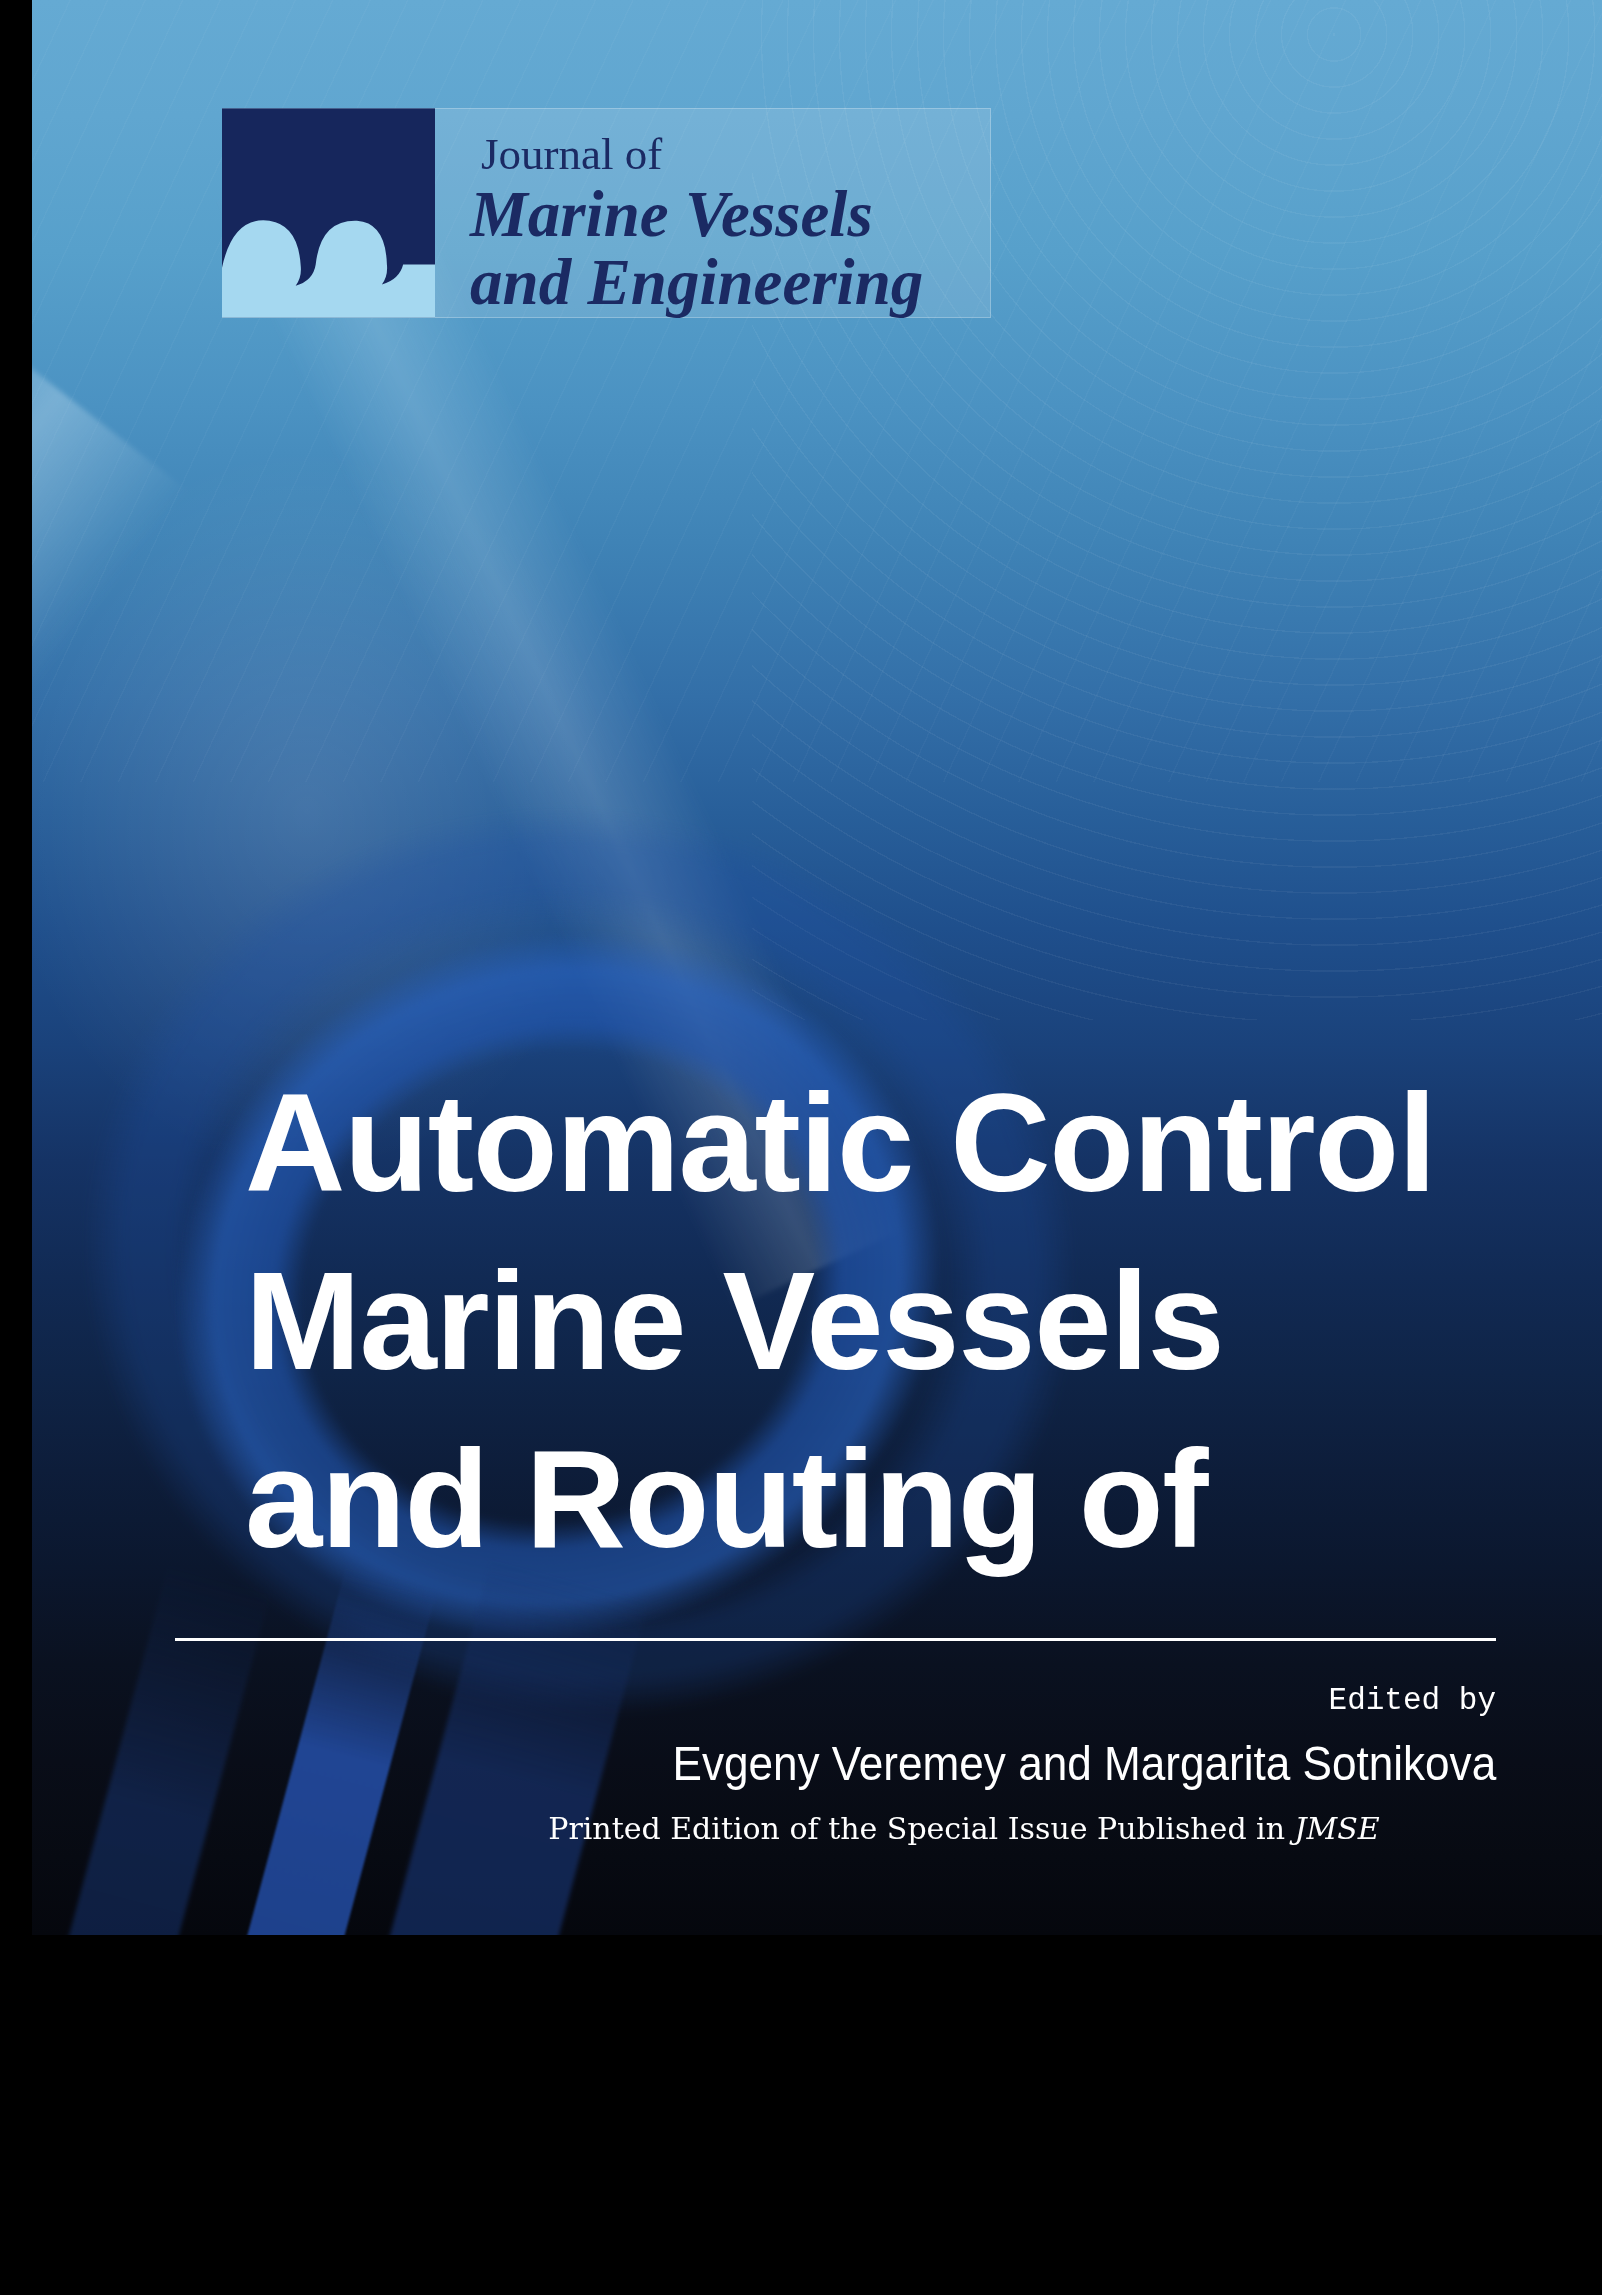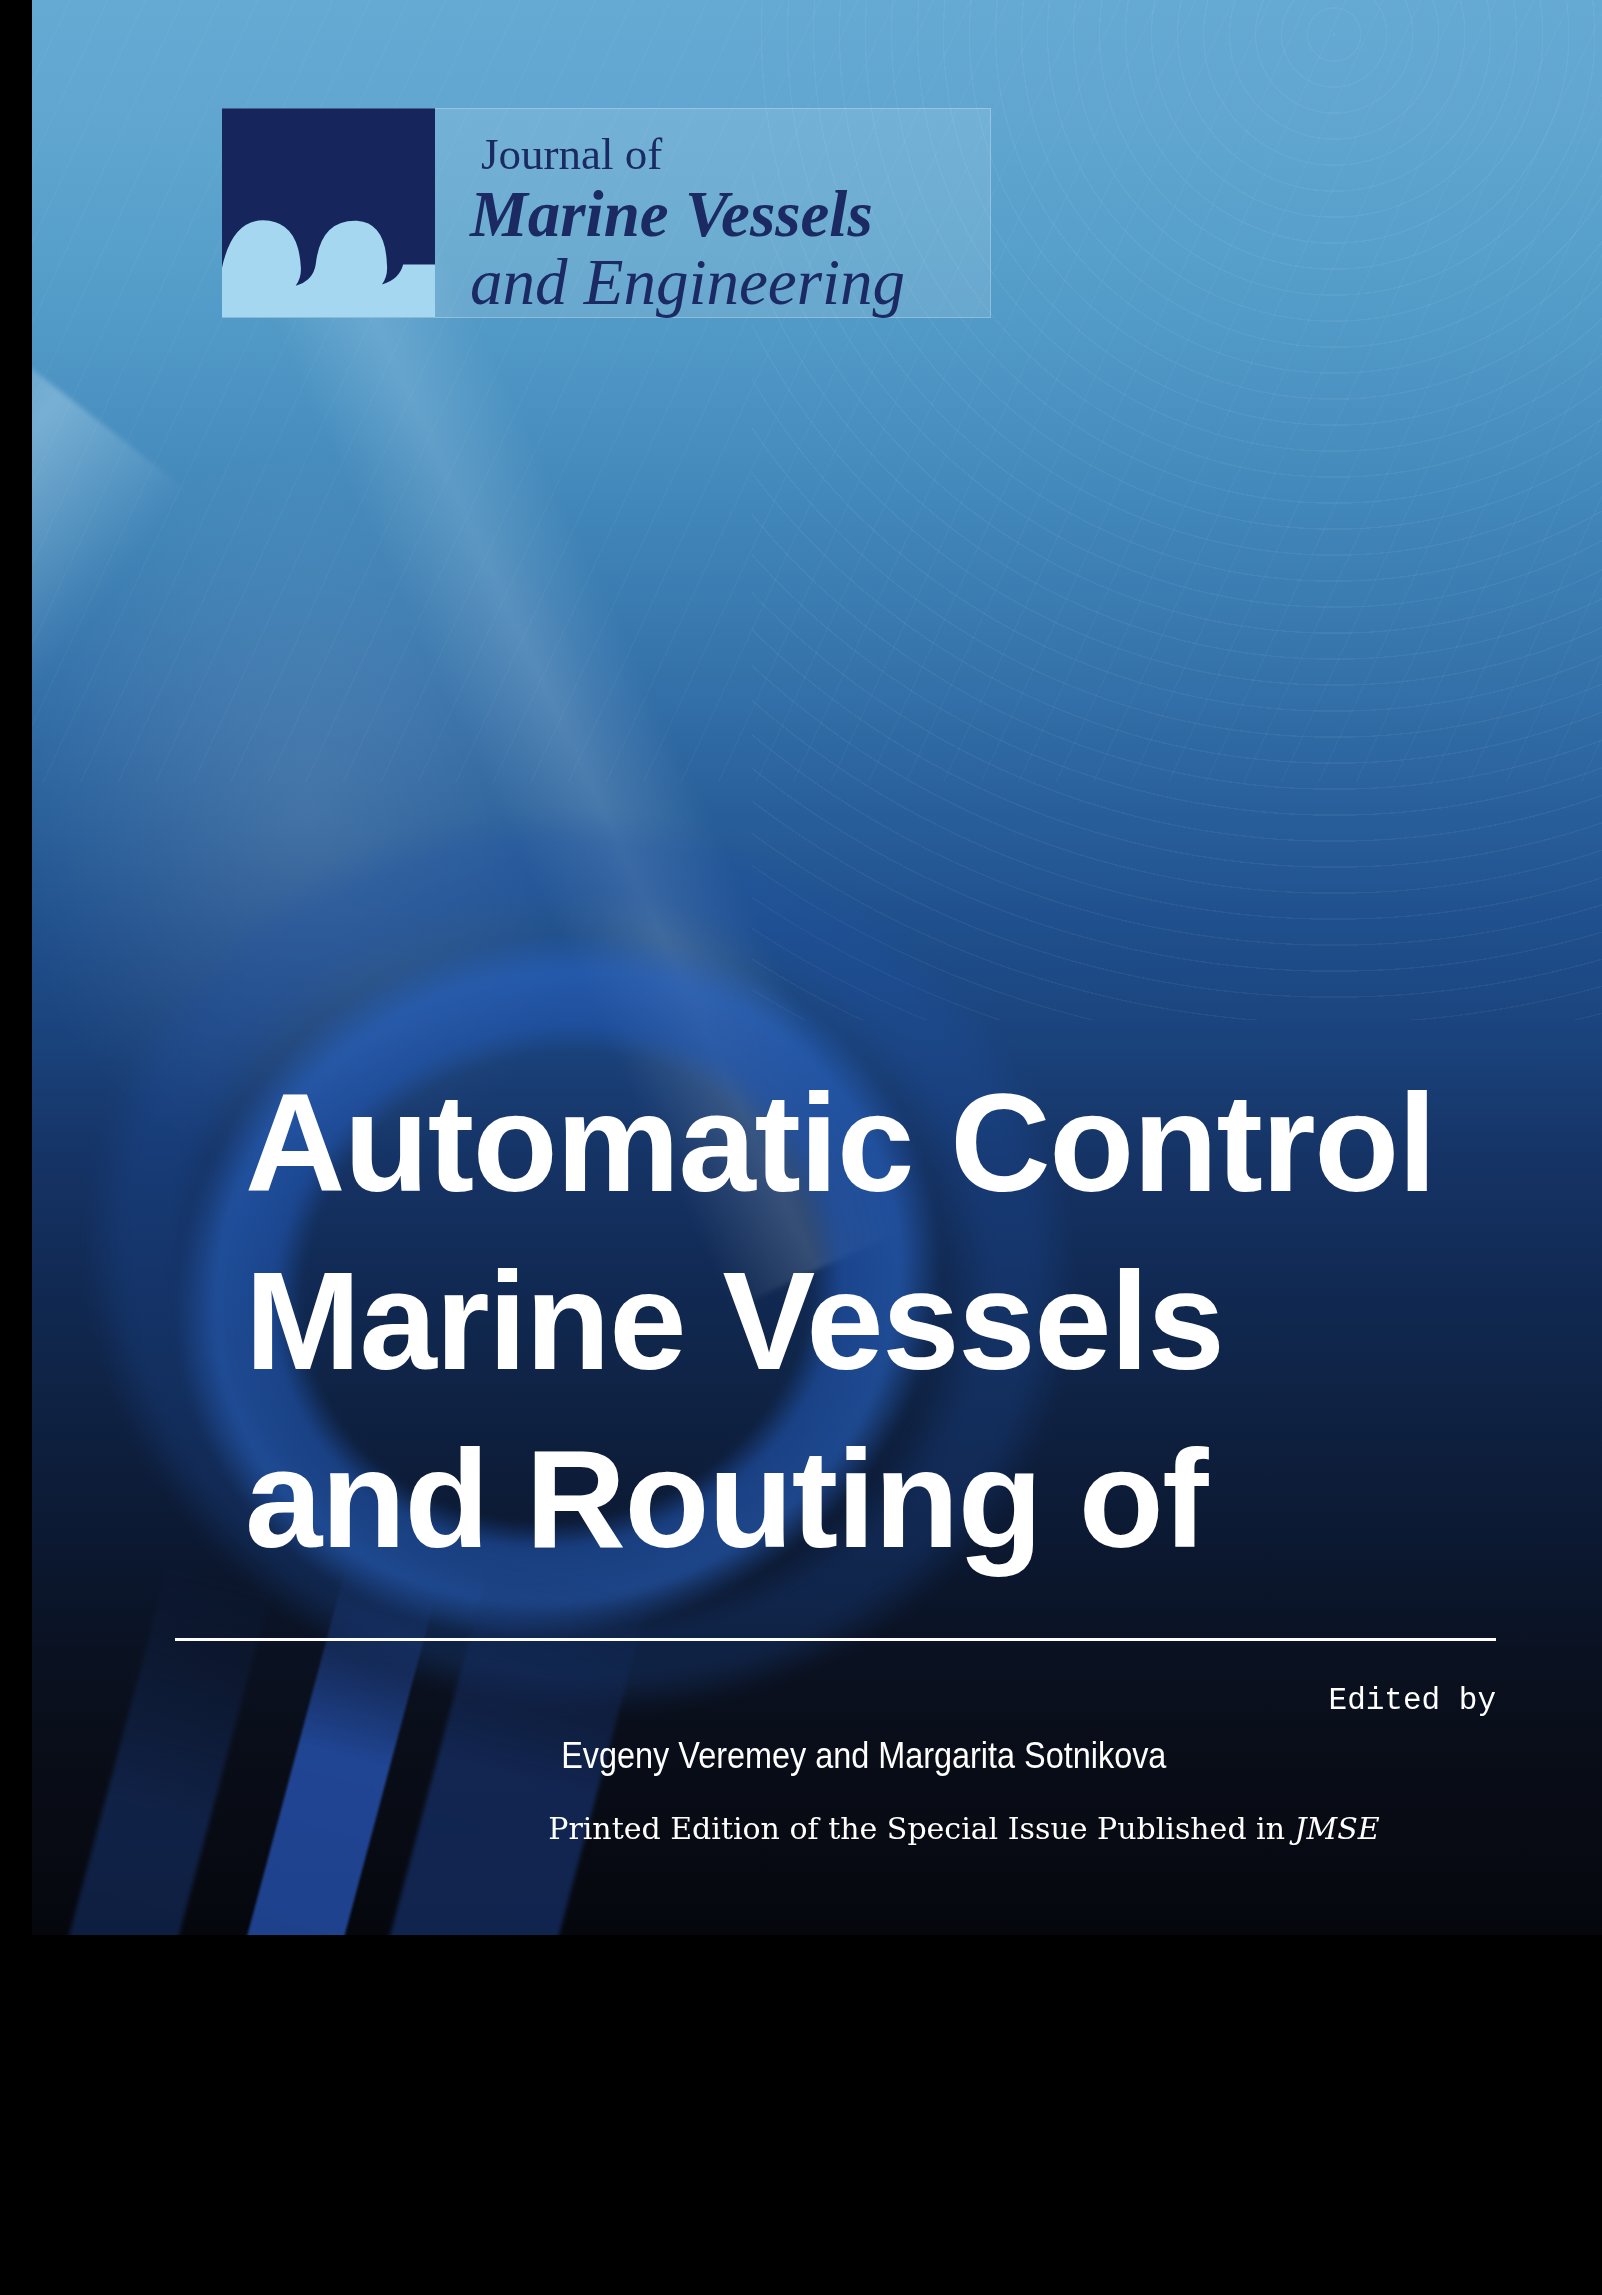--- a/index.html
+++ b/index.html
@@ -65,37 +65,37 @@
   .logo-band{left:190px;top:108px;width:769px;height:210px;
     background:rgba(255,255,255,0.13);
     border:0.6px solid rgba(255,255,255,0.25);}
   .wave-svg{left:190px;top:108px;width:213px;height:210px;}
   .logo-prefix{left:449px;top:128px;width:438px;height:50px;
     font-family:"Liberation Serif",serif;font-size:45px;color:#1b2a63;}
   .logo-name1{left:438px;top:177px;width:520px;height:69px;
     font-family:"Liberation Serif",serif;font-style:italic;font-weight:bold;
     font-size:65px;color:#1b2a63;}
   .logo-name2{left:438px;top:245px;width:520px;height:69px;
-    font-family:"Liberation Serif",serif;font-style:italic;font-weight:normal;
+    font-family:"Liberation Serif",serif;font-style:italic;font-weight:bold;
     font-size:65px;color:#1b2a63;}
 
   
   .title{left:213px;top:1054px;width:1315px;height:563px;
     font-weight:bold;font-size:139px;line-height:178px;color:#ffffff;
     letter-spacing:-1.3px;}
   .title span{position:static;display:block;}
 
   
   .rule{left:143px;top:1638px;width:1321px;height:3.1px;background:#ffffff;}
 
   
   .edited-by{right:139px;top:1683px;width:939px;text-align:right;
     font-family:Liberation Mono, monospace;font-size:31px;color:#ffffff;}
-  .names{right:139px;top:1735px;width:1002px;
-    font-size:36px;color:#ffffff;}
+  .names{right:139px;top:1735px;width:1002px;text-align:right;
+    font-size:49px;color:#ffffff;}
   .names .scale{position:static;display:inline-block;
     transform:scaleX(0.9);transform-origin:right center;}
   .printed{right:139px;top:1811px;width:1064px;text-align:center;
     font-family:"DejaVu Serif",serif;font-size:30px;color:#ffffff;}
   .printed i{position:static;}
 
   
   .sun-rays{left:22px;top:2042px;width:250px;height:250px;border-radius:50%;
     background:repeating-conic-gradient(from -4deg,
       rgba(26,106,148,0.88) 0deg 9deg, rgba(26,106,148,0) 9deg 18deg);}

